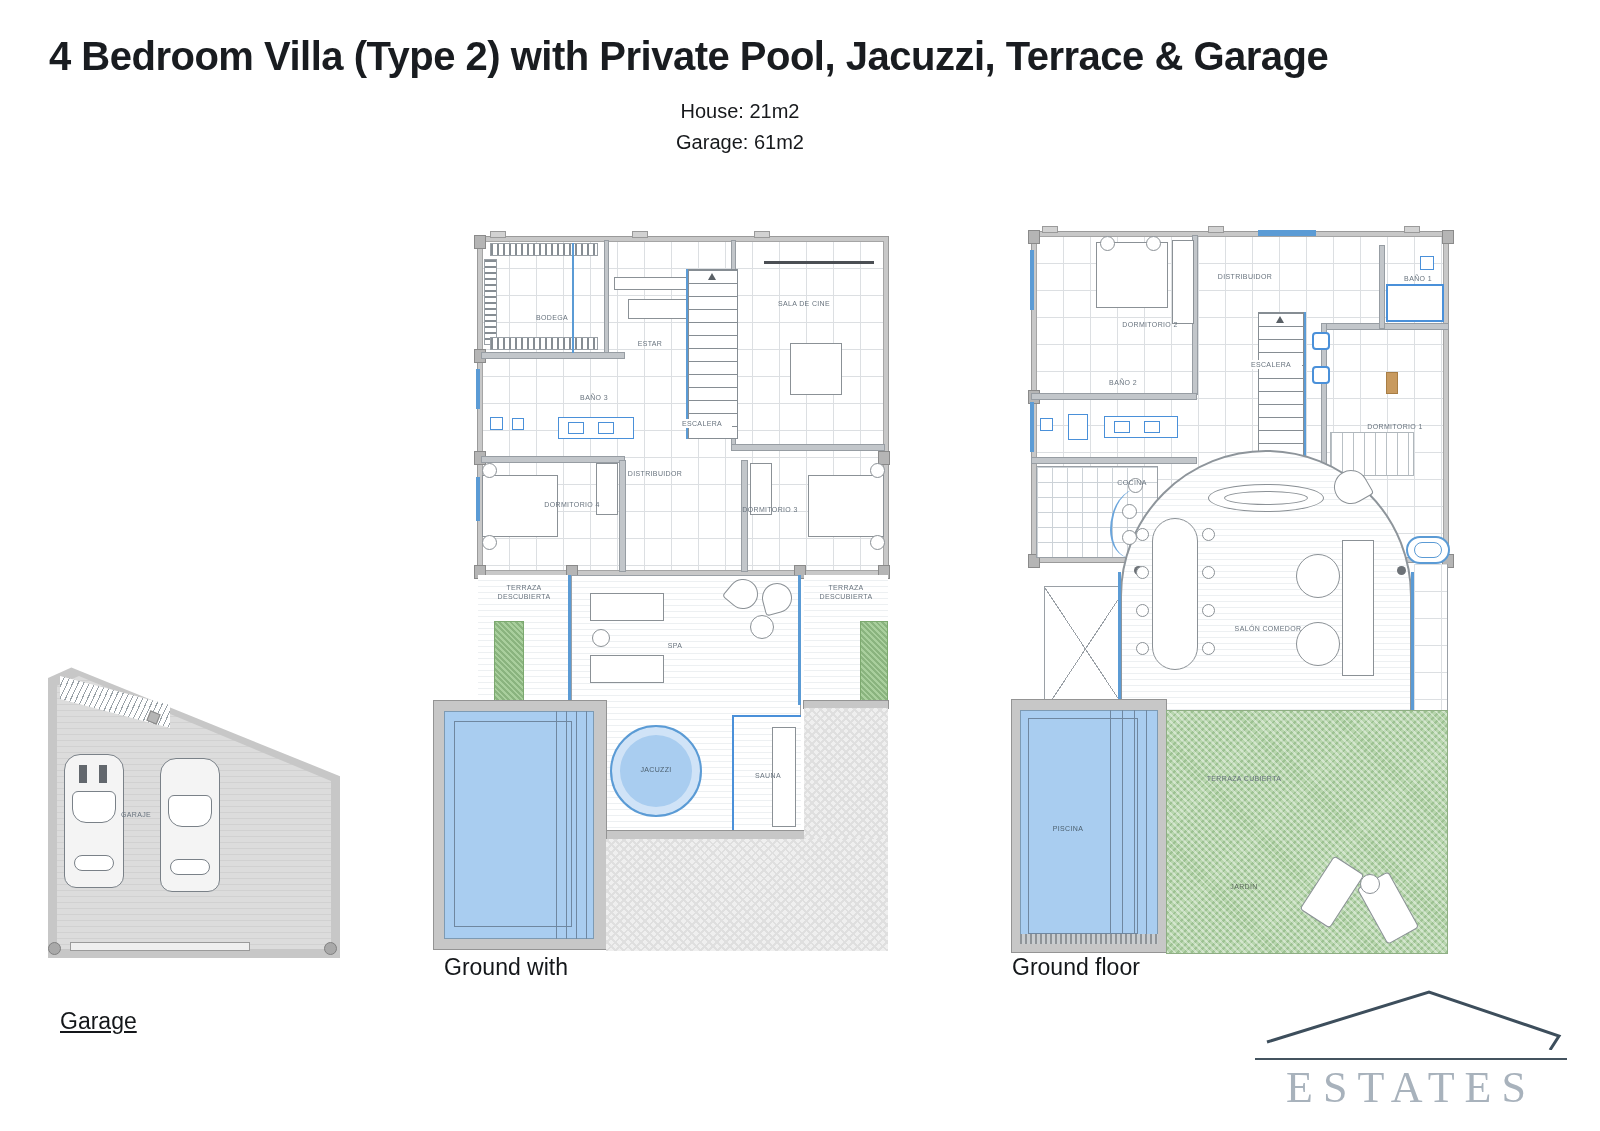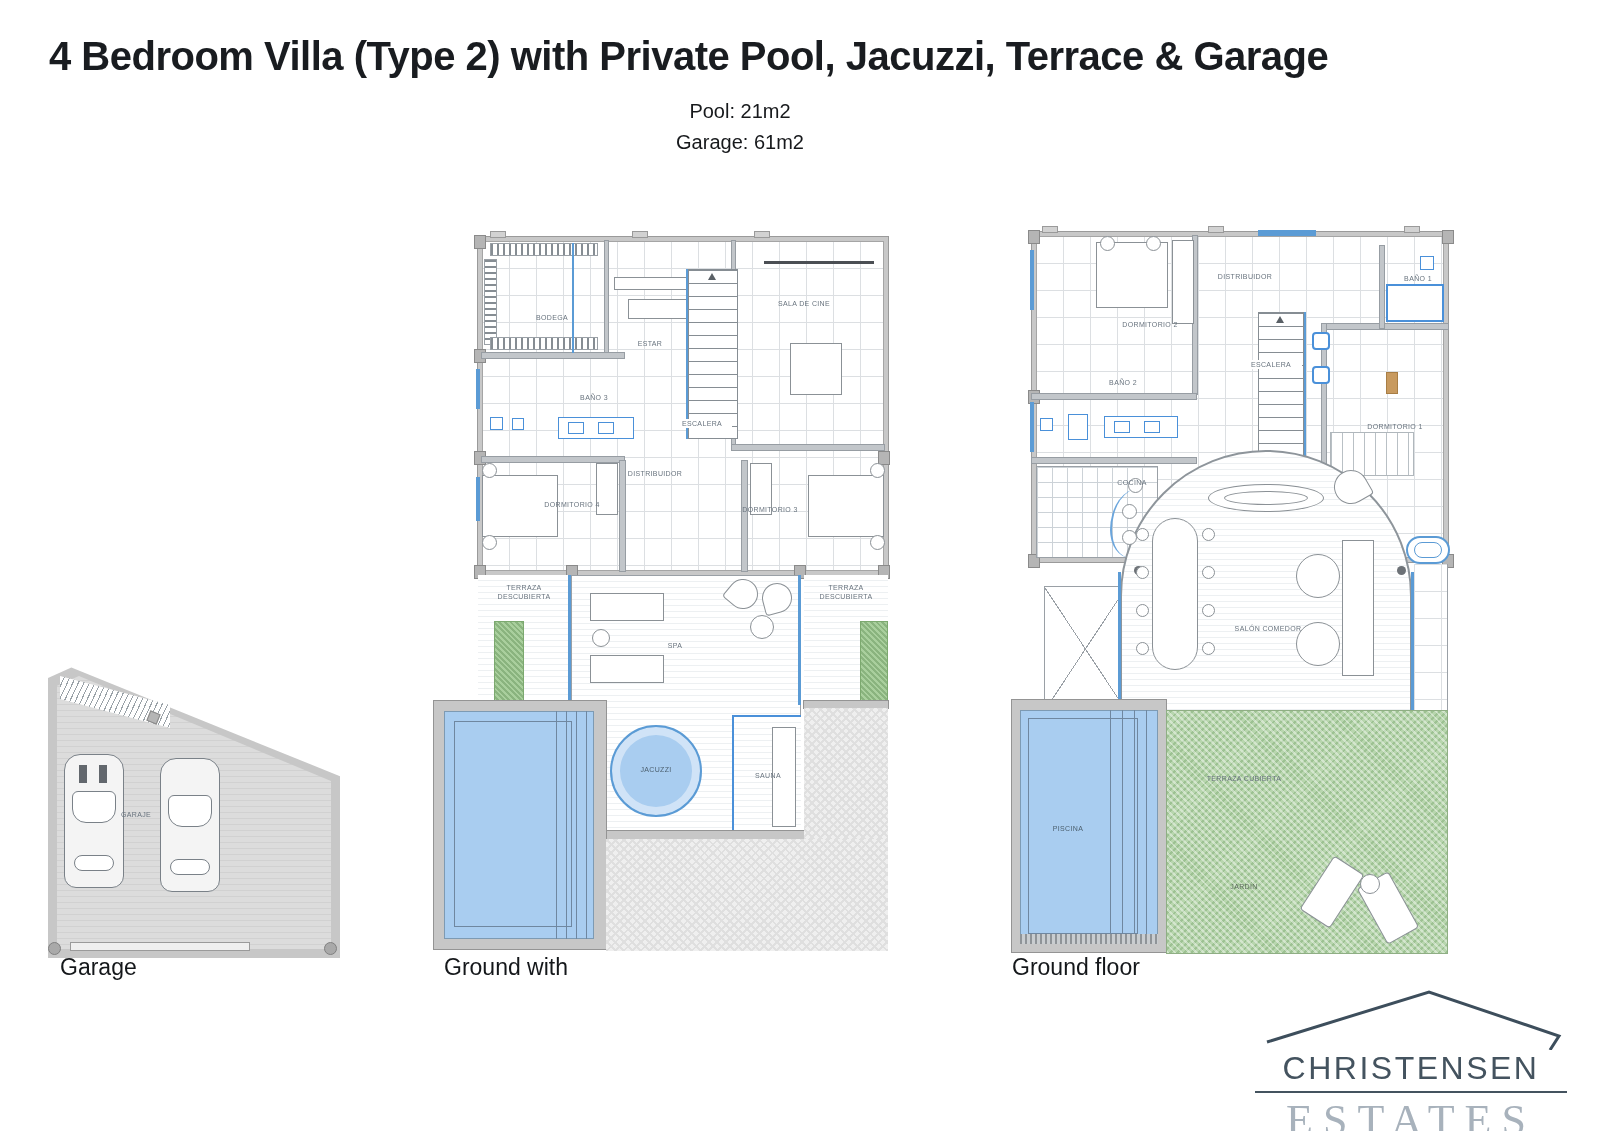--- a/index.html
+++ b/index.html
@@ -73,21 +73,21 @@
   .logo .type { font-family:"Liberation Serif", serif; font-size:44px; letter-spacing:10px;
                 color:#a8b2bc; margin-top:2px; }
 </style>
 </head>
 <body>
 
 <div class="page">
 
   <h1 class="title">4 Bedroom Villa (Type 2) with Private Pool, Jacuzzi, Terrace &amp; Garage</h1>
   <div class="specs">
-    <div>Pool: 21m2</div>
+    <div>House: 21m2</div>
     <div>Garage: 61m2</div>
   </div>
 
   <div class="plan" style="left:432px; top:237px; width:456px; height:718px;">
 
     <div class="abs tile bldg" style="left:46px; top:0; width:410px; height:338px;"></div>
     <div class="abs tab" style="left:58px; top:-6px; width:16px; height:7px;"></div>
     <div class="abs tab" style="left:200px; top:-6px; width:16px; height:7px;"></div>
     <div class="abs tab" style="left:322px; top:-6px; width:16px; height:7px;"></div>
     <div class="abs pillar" style="left:42px; top:-2px; width:12px; height:14px;"></div>
@@ -316,26 +316,25 @@
     <div class="car" style="left:112px; top:98px;">
       <div class="win"></div>
       <div class="rwin"></div>
     </div>
     <div class="abs" style="left:22px; top:282px; width:180px; height:9px; background:#efefef; border:1px solid #9a9a9a;"></div>
     <div class="abs circ" style="left:0px; top:282px; width:13px; height:13px; background:#a9a9a9; border:1px solid #808080;"></div>
     <div class="abs circ" style="left:276px; top:282px; width:13px; height:13px; background:#a9a9a9; border:1px solid #808080;"></div>
     <div class="lbl" style="left:58px; top:150px; width:60px;">GARAJE</div>
   </div>
 
-  <div class="caption" style="left:60px; top:954px;">Garage</div>
+  <div class="caption" style="left:60px; top:1008px;text-decoration:underline;">Garage</div>
   <div class="caption" style="left:444px; top:954px;">Ground with</div>
   <div class="caption" style="left:1012px; top:954px;">Ground floor</div>
 
   <div class="logo">
     <svg width="312" height="66" viewBox="0 0 312 66">
       <polyline points="12,58 174,8 304,52 295,66" fill="none" stroke="#3d4e5c" stroke-width="3"></polyline>
     </svg>
-    <div class="name">CHRISTENSEN</div>
     <div class="rule"></div>
     <div class="type">ESTATES</div>
   </div>
 
 </div>
 
 </body></html>

